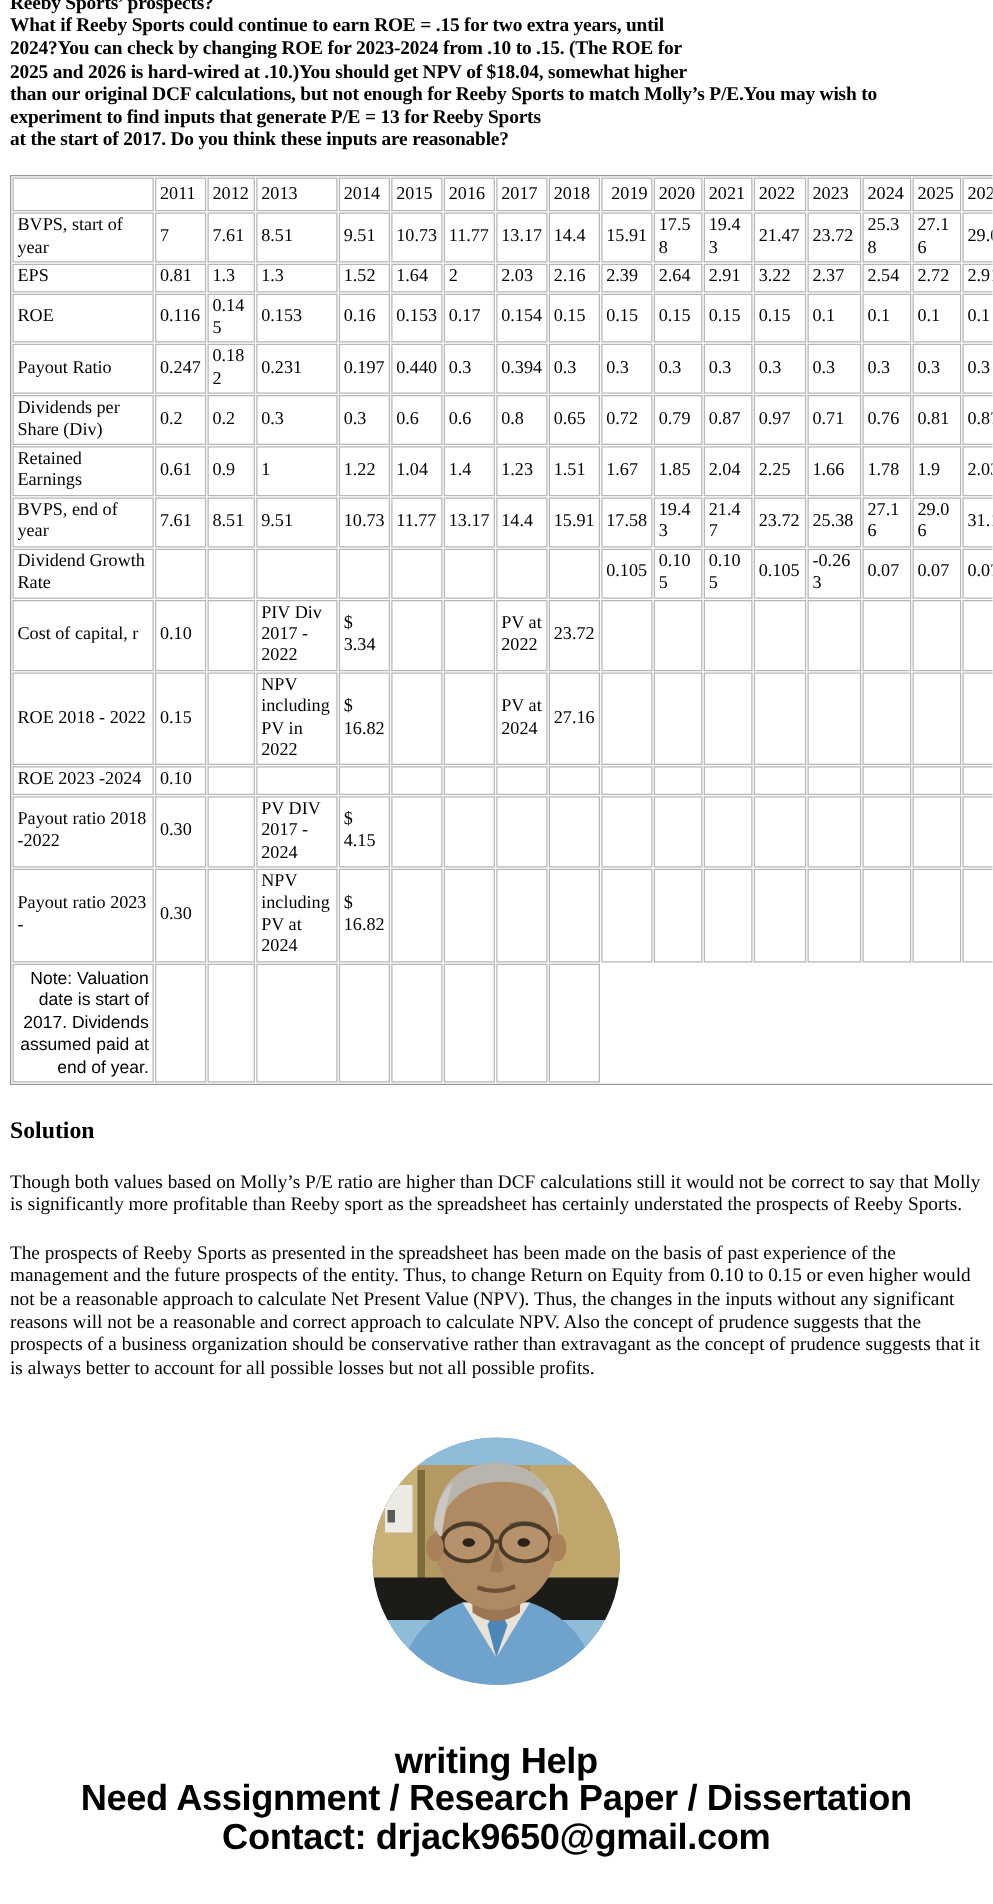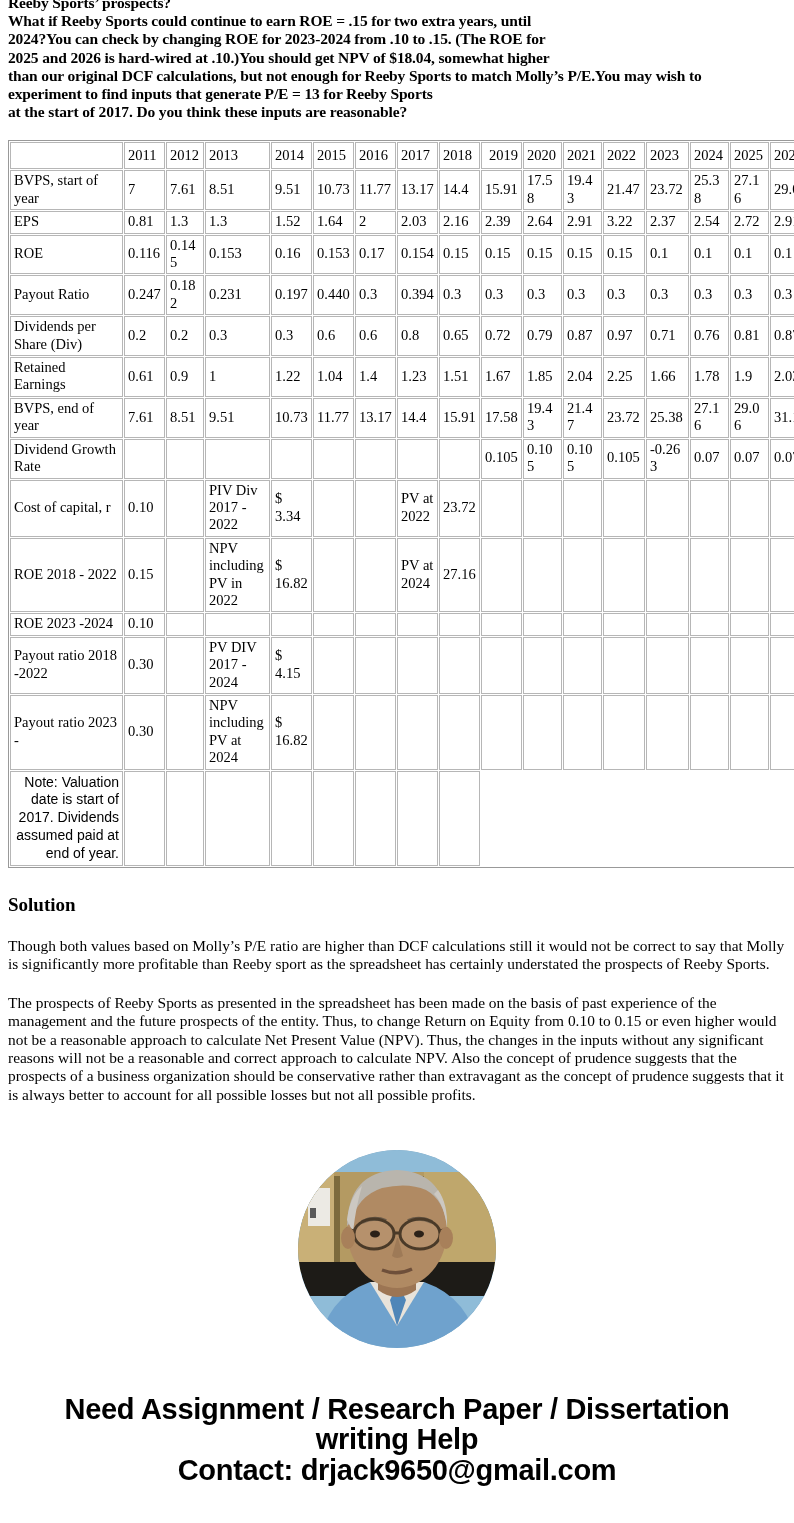--- a/index.html
+++ b/index.html
@@ -513,18 +513,18 @@
           <path d="M84 120 Q99 126 114 119" stroke="#6e4f3a" stroke-width="3.4" fill="none"></path>
 
           <ellipse cx="50" cy="88" rx="7" ry="11" fill="#a8805a"></ellipse>
           <ellipse cx="148" cy="88" rx="7" ry="11" fill="#a8805a"></ellipse>
         </g>
       </svg>
     </div>
   </div>
 
   <div class="promo">
+    <div class="promo-line l2">writing Help</div>
     <div class="promo-line l1">Need Assignment / Research Paper / Dissertation</div>
-    <div class="promo-line l2">writing Help</div>
     <div class="promo-line l3">Contact: drjack9650@gmail.com</div>
   </div>
 
 </div>
 
 </body></html>

